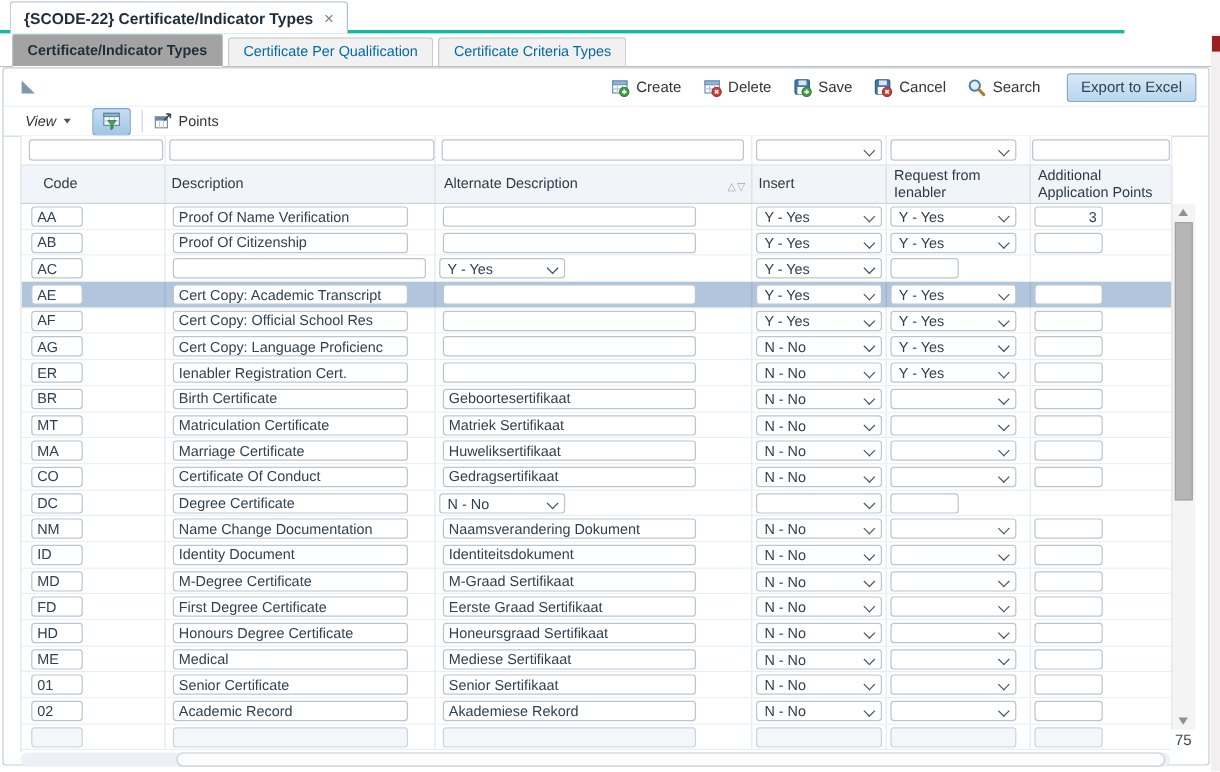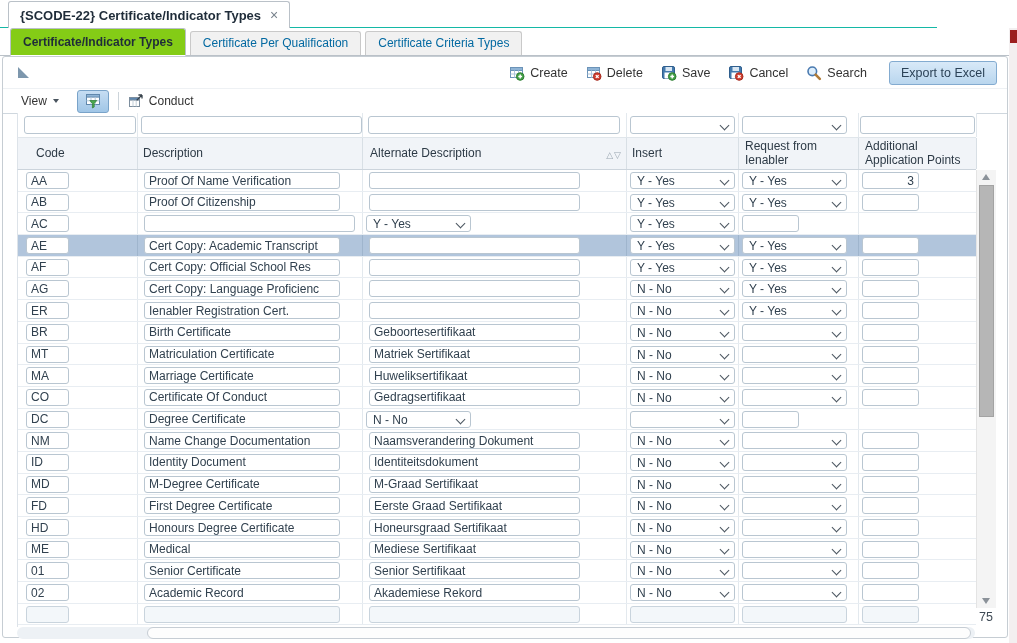--- a/index.html
+++ b/index.html
@@ -2,33 +2,33 @@
 <html><head>
 <meta charset="utf-8">
 <style>
   * { margin:0; padding:0; }
   html,body { width:1017px; height:643px; }
   body { position:relative; background:#fff; font-family:"Liberation Sans",sans-serif;
          font-size:12px; color:#333; overflow:hidden; }
 
   
   .doc-tabbar { position:absolute; left:0; top:0; width:937px; height:28px;
-                border-bottom:1px solid #14b8a6; box-sizing:border-box; background:#fff; }
+                border-bottom:3px solid #14b8a6; box-sizing:border-box; background:#fff; }
   .doc-tab { position:absolute; left:8px; top:1px; height:27px; background:#fff;
              border:1px solid #bac1c8; border-bottom:none; border-radius:3px 3px 0 0;
              display:flex; align-items:center; padding:0 11px; gap:9px;
              font-weight:bold; font-size:13px; color:#1f2c39; z-index:2; box-sizing:border-box; }
   .doc-close { color:#78828c; font-size:14px; font-weight:normal; line-height:10px; }
 
   
   .subtab-bar { position:absolute; left:0; top:28px; width:1017px; height:28px;
                 border-bottom:1px solid #bac1c8; box-sizing:border-box;
                 display:flex; align-items:flex-end; padding-left:10px; background:#fff; }
   .subtab { box-sizing:border-box; border-radius:3px 3px 0 0; padding:0 12px; margin-right:4px; white-space:nowrap; }
-  .subtab.active { height:28px; line-height:26px; background:#84cc16; border:1px solid #bac1c8;
+  .subtab.active { height:28px; line-height:26px; background:#a3a3a3; border:1px solid #bac1c8;
                    border-bottom:1px solid #fff; margin-bottom:-1px; font-weight:bold;
                    color:#1f2c39; position:relative; z-index:2; }
   .subtab.inactive { height:24px; line-height:23px; background:#f1f1f1;
                      border:1px solid #c9c9c9; border-bottom:none; color:#0369a1; }
 
   .right-gutter { position:absolute; left:1009px; top:28px; width:8px; height:615px; background:#f3eff0; }
   .red-edge { position:absolute; left:1010px; top:30px; width:7px; height:13px; background:#9c1f1f; }
 
   
   .panel { position:absolute; left:2px; top:56px; width:1006px; height:582px;
@@ -39,21 +39,21 @@
                   padding-right:10px; gap:18px; border-bottom:1px solid #eef1f4; }
   .collapse-tri { position:absolute; left:15px; top:10px; width:0; height:0;
                   border-bottom:11px solid #7d97ad; border-right:11px solid transparent; }
   .tb-btn { display:flex; align-items:center; gap:5px; font-size:12.5px; color:#333; cursor:default; }
   .export-btn { margin-left:4px; padding:4px 11px; background:linear-gradient(#d8e9f8,#b9d6ee);
                 border:1px solid #83abd0; border-radius:3px; color:#2b4257; font-size:12.5px; }
 
   .table-toolbar { position:absolute; left:0; top:32px; width:100%; height:25px;
                    border-bottom:1px solid #cfd7de; box-sizing:border-box;
                    display:flex; align-items:center; padding-left:14px; }
-  .view-btn { display:flex; align-items:center; gap:6px; color:#333; padding:2px 4px; }
+  .view-btn { display:flex; align-items:center; gap:6px; color:#333; padding:2px 4px;font-style:italic; }
   .caret-down { width:0; height:0; border-top:4px solid #49545e;
                 border-left:3.5px solid transparent; border-right:3.5px solid transparent; }
   .qbe-btn { width:30px; height:21px; background:linear-gradient(#c6ddf2,#a0c6e7);
              border:1px solid #79a3c9; border-radius:3px; display:flex; align-items:center;
              justify-content:center; margin-left:14px; }
   .tb-sep { width:1px; height:18px; background:#ccd4da; margin:0 9px; }
   .detach-btn { display:flex; align-items:center; gap:5px; color:#333; }
 
   
   .table-area { position:absolute; left:14px; top:56px; width:979px; height:526px; }
@@ -228,21 +228,21 @@
     </div>
     <div class="tb-sep"></div>
     <div class="detach-btn">
       <svg width="16" height="16" viewBox="0 0 16 16">
         <rect x="1.5" y="4.5" width="10" height="9" fill="#fff" stroke="#7d8e9e"></rect>
         <rect x="1.5" y="4.5" width="10" height="2.6" fill="#5e87b0" stroke="#7d8e9e"></rect>
         <line x1="5" y1="7.1" x2="5" y2="13.5" stroke="#c3cfd9"></line>
         <line x1="8.2" y1="7.1" x2="8.2" y2="13.5" stroke="#c3cfd9"></line>
         <path d="M8.6 7.4L14 2M14 2h-3.6M14 2v3.6" stroke="#37424b" stroke-width="1.3" fill="none"></path>
       </svg>
-      <span>Conduct</span>
+      <span>Points</span>
     </div>
   </div>
 
   <div class="table-area">
 
     <div class="filter-row grid-cols">
       <div class="fcell">
           <input class="ti f-code" value="" style="">
         </div>
       <div class="fcell">

